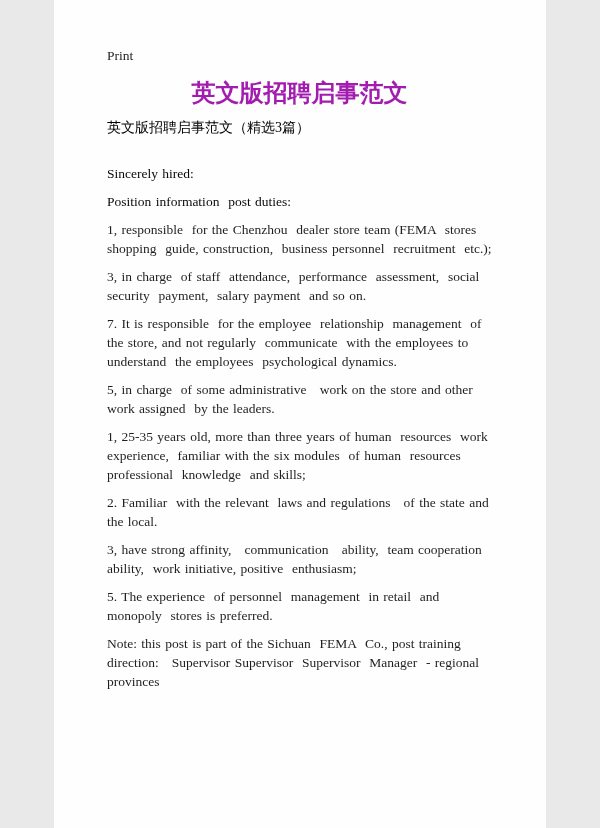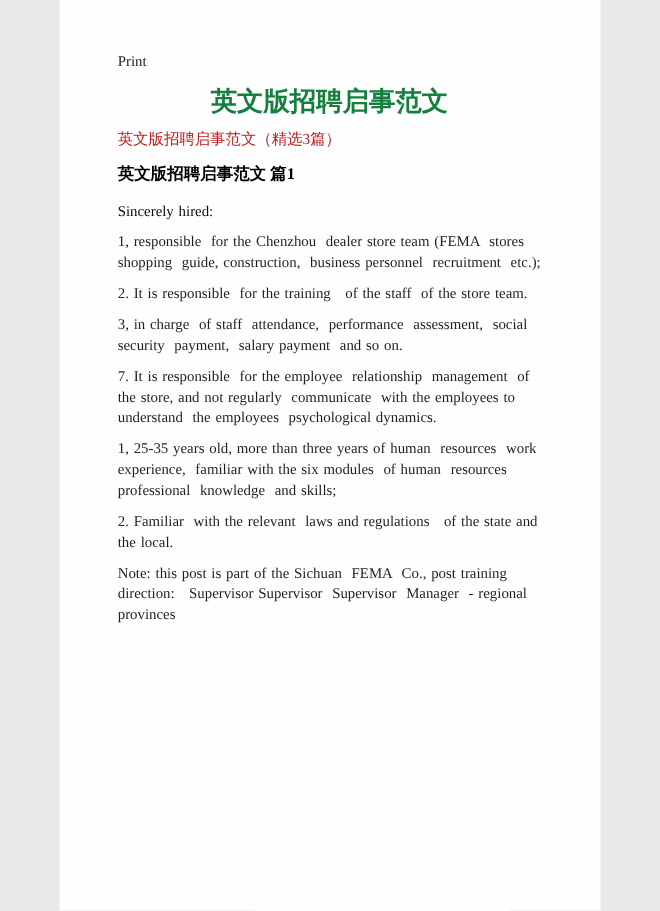--- a/index.html
+++ b/index.html
@@ -22,28 +22,28 @@
     color: #1f1f1f;
     cursor: pointer;
     display: inline-block;
   }
   .doc-title {
     font-family: "Liberation Sans", sans-serif;
     font-weight: bold;
     font-size: 24px;
     line-height: 30px;
     text-align: center;
-    color: #15803d;
+    color: #a21caf;
     margin: 0 0 10px 0;
   }
   .doc-subtitle {
     font-size: 14px;
     line-height: 20px;
-    margin: 0 0 11px 0;
-    color: #b91c1c;
+    margin: 0 0 26px 0;
+    color: #000000;
   }
   .section-heading {
     font-size: 15px;
     font-weight: bold;
     line-height: 20px;
     margin: 0 0 13px 0;
     color: #000;
   }
   .blk {
     font-size: 13.5px;
@@ -61,26 +61,28 @@
 <body>
 
 <div class="page">
 
   <div class="print-link">Print</div>
 
   <h1 class="doc-title">英文版招聘启事范文</h1>
 
   <p class="doc-subtitle">英文版招聘启事范文（精选3篇）</p>
 
-  <p class="section-heading">英文版招聘启事范文 篇1</p>
 
   <article>
     <p class="blk bold">Sincerely hired:</p>
+    <p class="blk bold">Position information  post duties:</p>
     <p class="blk">1, responsible  for the Chenzhou  dealer store team (FEMA  stores shopping  guide, construction,  business personnel  recruitment  etc.);</p>
-    <p class="blk">2. It is responsible  for the training   of the staff  of the store team.</p>
     <p class="blk">3, in charge  of staff  attendance,  performance  assessment,  social security  payment,  salary payment  and so on.</p>
     <p class="blk">7. It is responsible  for the employee  relationship  management  of the store, and not regularly  communicate  with the employees to understand  the employees  psychological dynamics.</p>
+    <p class="blk">5, in charge  of some administrative   work on the store and other work assigned  by the leaders.</p>
     <p class="blk">1, 25-35 years old, more than three years of human  resources  work experience,  familiar with the six modules  of human  resources professional  knowledge  and skills;</p>
     <p class="blk">2. Familiar  with the relevant  laws and regulations   of the state and the local.</p>
+    <p class="blk">3, have strong affinity,   communication   ability,  team cooperation ability,  work initiative, positive  enthusiasm;</p>
+    <p class="blk">5. The experience  of personnel  management  in retail  and monopoly  stores is preferred.</p>
     <p class="blk">Note: this post is part of the Sichuan  FEMA  Co., post training   direction:   Supervisor Supervisor  Supervisor  Manager  - regional  provinces</p>
   </article>
 
 </div>
 
 </body></html>

